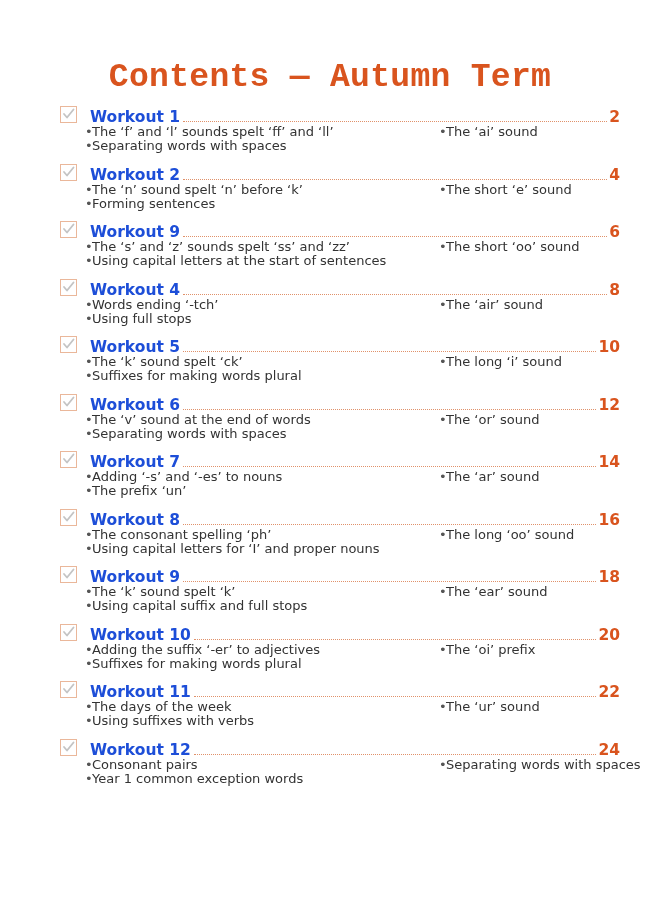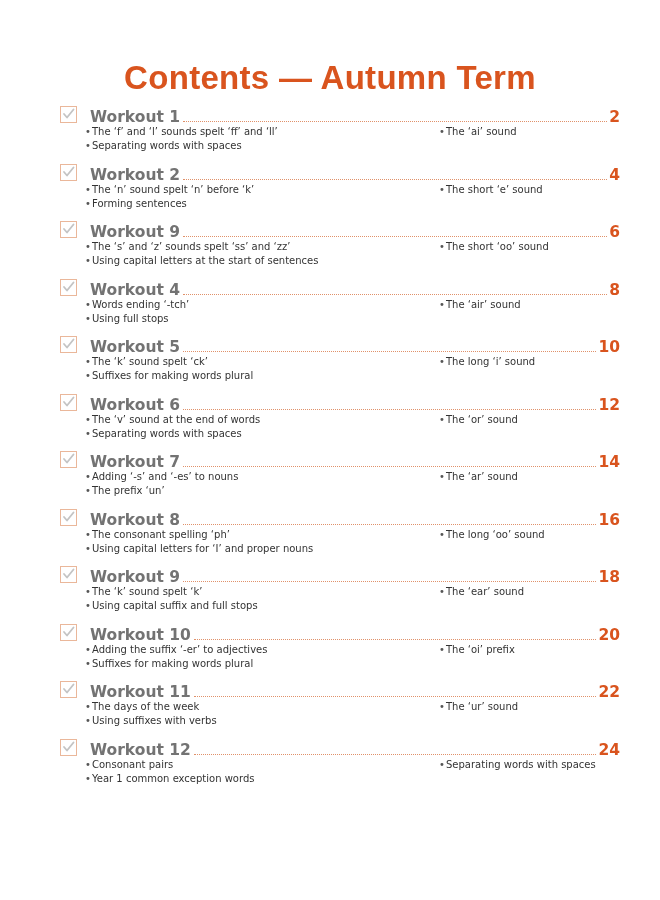--- a/index.html
+++ b/index.html
@@ -14,21 +14,21 @@
       overflow: hidden;
       font-family: "DejaVu Sans", sans-serif;
       color: #2b2b2b;
     }
     .page-title {
       position: absolute;
       left: 0;
       top: 56px;
       width: 660px;
       text-align: center;
-      font-family: Liberation Sans, sans-serif;
+      font-family: Liberation Mono, monospace;
       font-weight: bold;
       font-size: 33px;
       letter-spacing: 0.3px;
       color: #d9541e;
       margin: 0;
       line-height: 44px;
     }
     .toc {
       position: absolute;
       left: 60px;
@@ -65,21 +65,21 @@
       left: 30px;
       right: 0;
       top: 0;
       height: 22px;
       display: flex;
       align-items: flex-end;
     }
     .entry-title {
       font-weight: bold;
       font-size: 15.5px;
-      color: #737373;
+      color: #1d4ed8;
       white-space: nowrap;
       line-height: 20px;
       padding-right: 3px;
     }
     .leader {
       flex: 1;
       border-bottom: 1.5px dotted #e0916a;
       margin-bottom: 5px;
       height: 0;
     }
@@ -93,21 +93,21 @@
     }
     .topics {
       position: absolute;
       left: 25px;
       top: 20px;
       width: 535px;
       height: 30px;
     }
     .topic {
       position: absolute;
-      font-size: 10px;
+      font-size: 13px;
       line-height: 14px;
       color: #333333;
       white-space: nowrap;
     }
     .topic .bullet {
       display: inline-block;
       width: 7px;
       color: #555555;
     }
     .topic.col-left.row-1 { left: 0; top: 0; }

